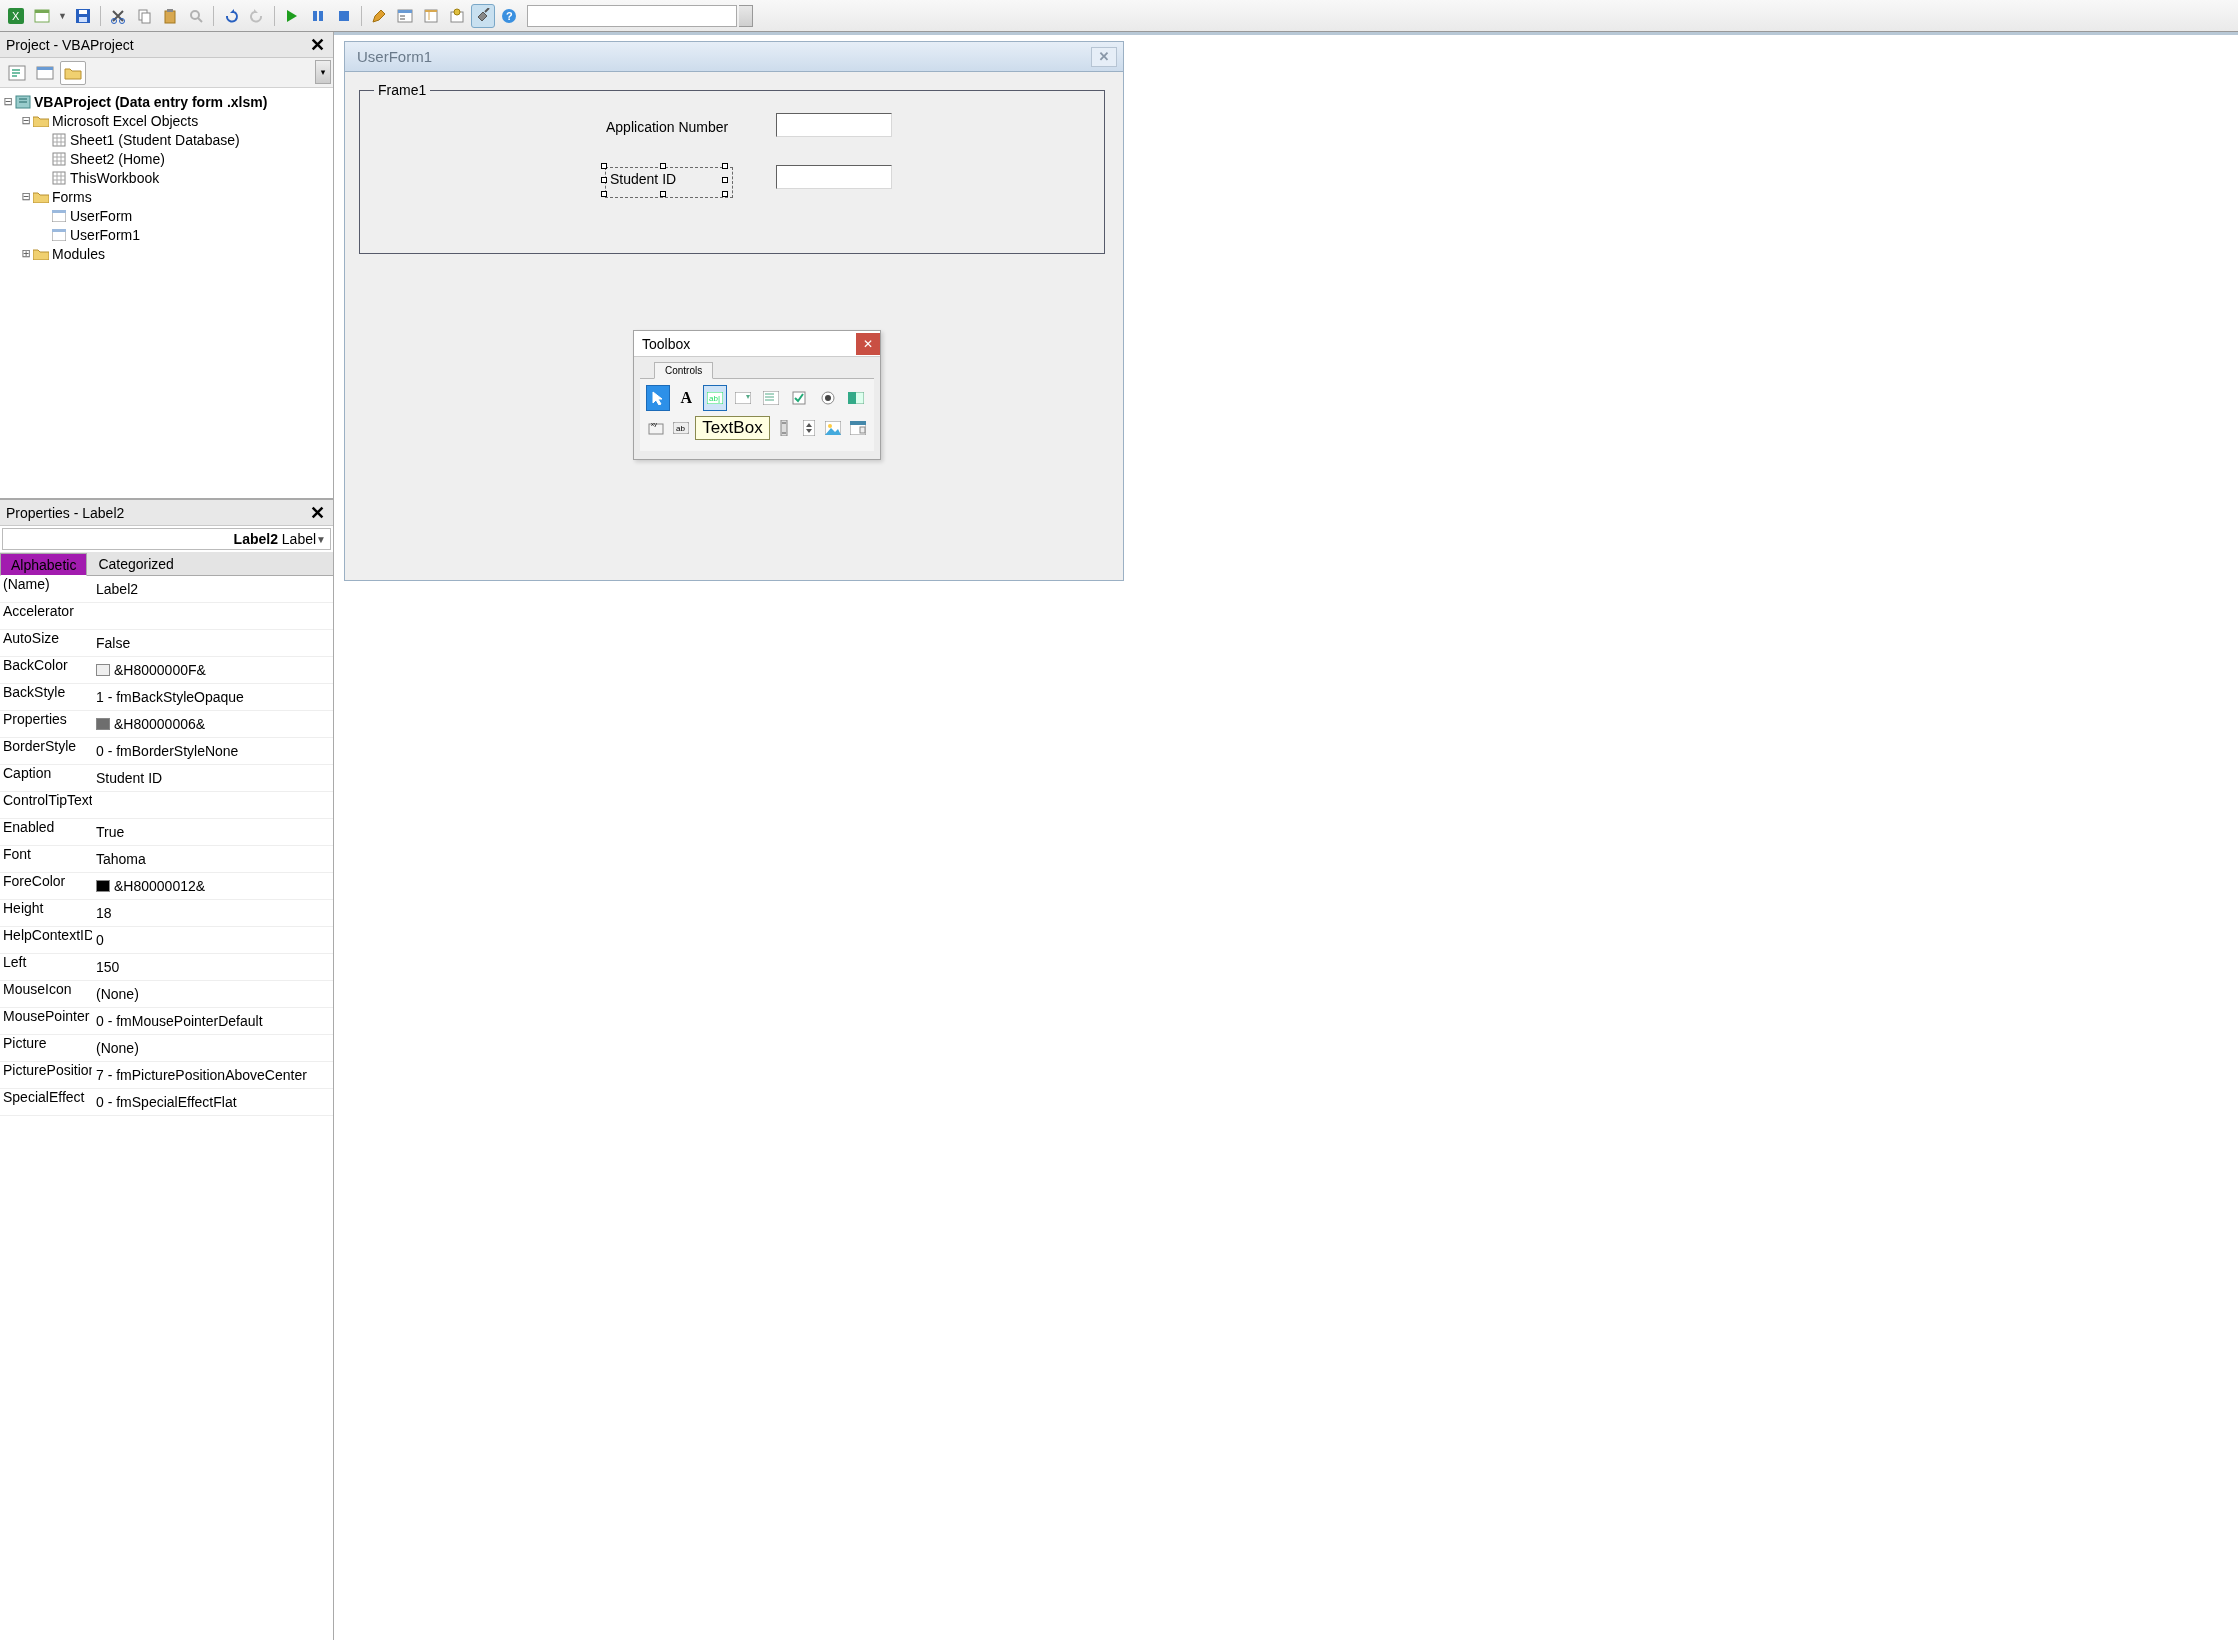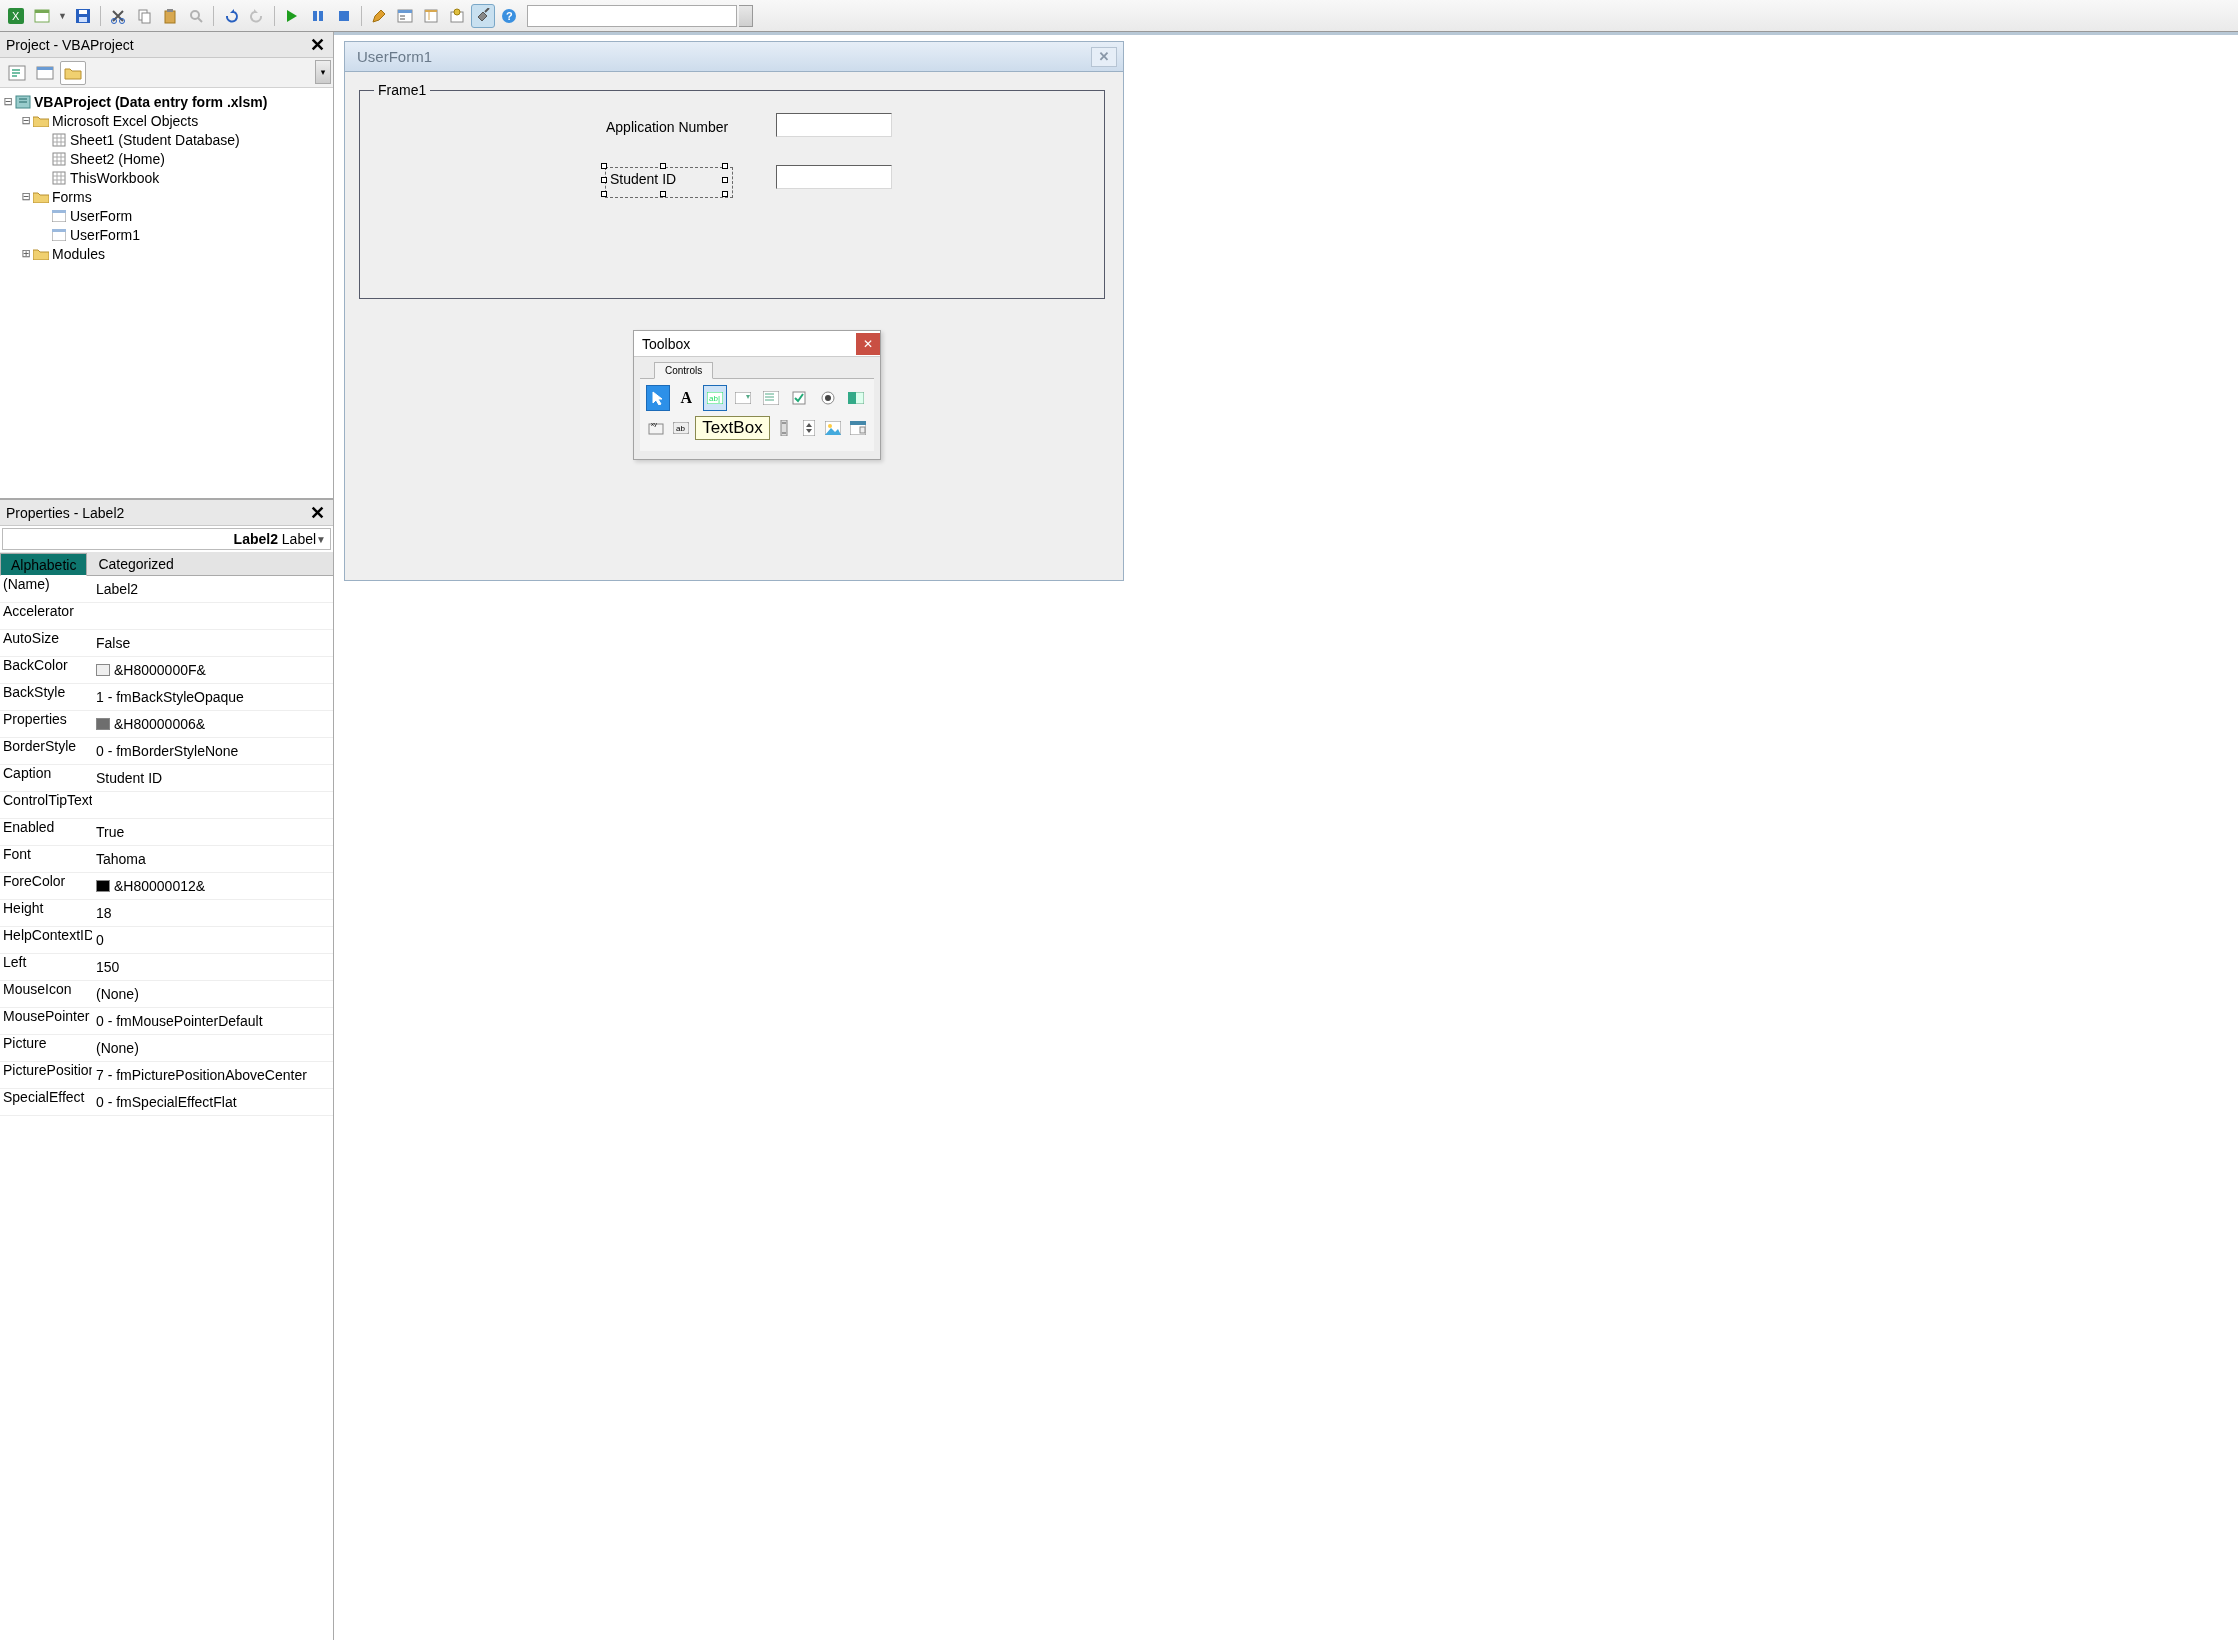--- a/index.html
+++ b/index.html
@@ -128,21 +128,21 @@
     border-bottom:1px solid #aaa;
   }
   .props-tab {
     padding:3px 10px;
     font-size:14px;
     cursor:pointer;
     border:1px solid transparent;
     border-bottom:none;
   }
   .props-tab.active {
-    background:#0f766e;
+    background:#a21caf;
     border-color:#aaa;
     border-bottom:1px solid #fff;
     position:relative; top:1px;
   }
   .props-grid {
     flex:1;
     overflow-y:auto;
     background:#fff;
     font-size:14px;
     position:relative;
@@ -199,21 +199,21 @@
   }
   .form-body {
     position:relative;
     height: calc(100% - 30px);
     background-image: radial-gradient(#c0c0c0 0.6px, transparent 0.6px);
     background-size: 8px 8px;
     background-color: #efefef;
   }
   .frame1 {
     position:absolute;
-    left:14px; top:18px; right:18px; height:209px;
+    left:14px; top:18px; right:18px; height:164px;
     border: 1px solid #565a6a;
     background: #efefef;
     background-image: radial-gradient(#c0c0c0 0.6px, transparent 0.6px);
     background-size:8px 8px;
   }
   .frame1::before {
     content: attr(data-title);
     position:absolute; left:14px; top:-9px;
     background:#efefef; padding:0 4px;
     font-size:14px;

